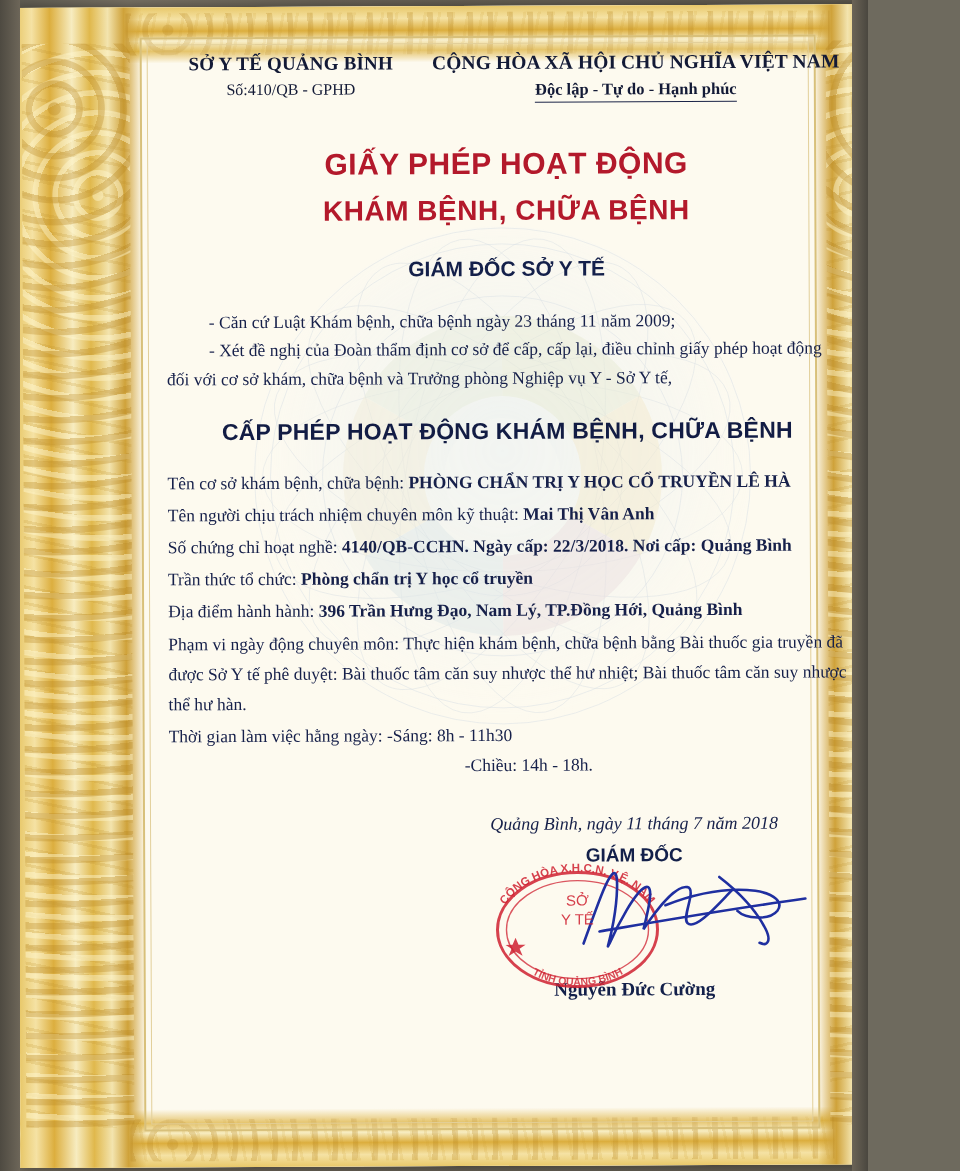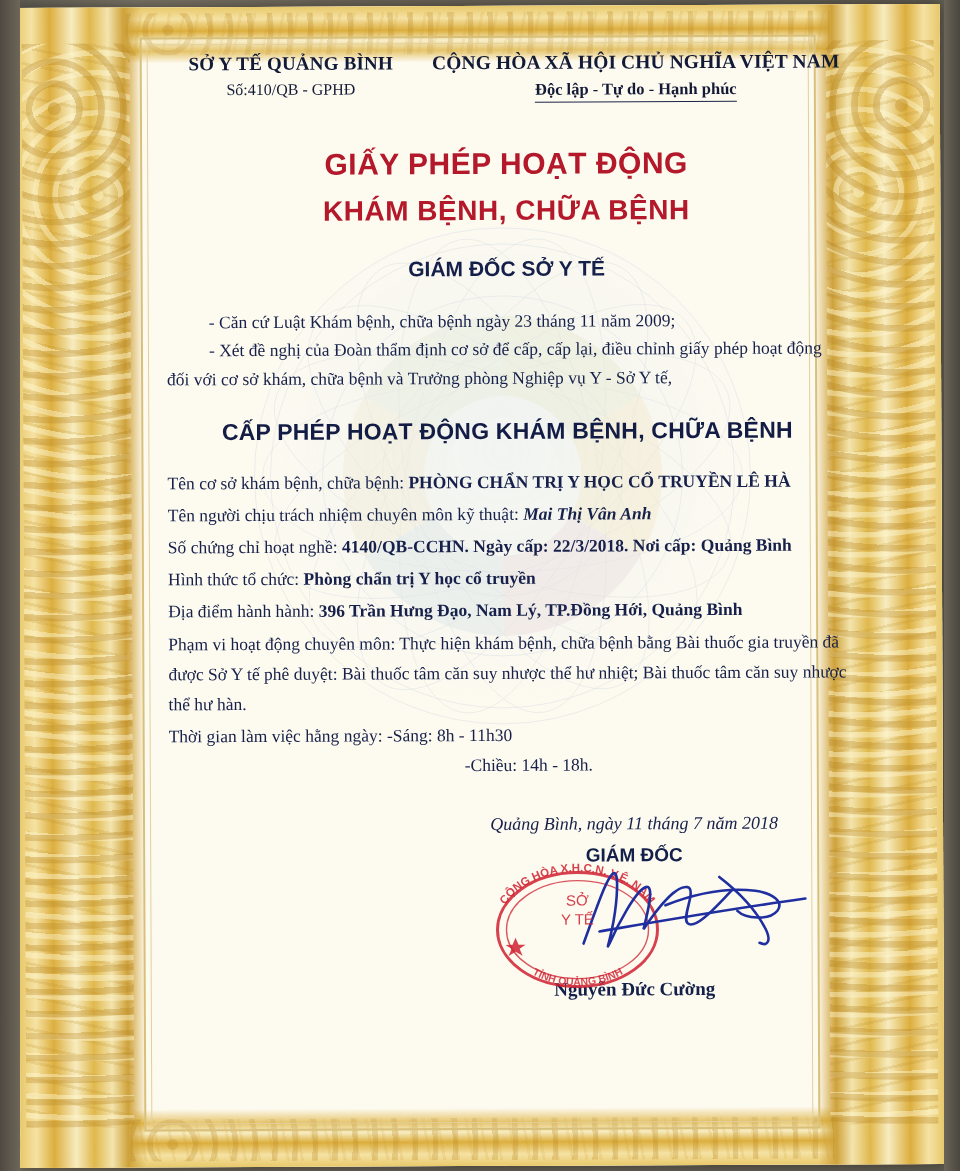--- a/index.html
+++ b/index.html
@@ -2,21 +2,21 @@
 <html lang="vi"><head>
 <meta charset="utf-8">
 <style>
   html, body {
     margin: 0;
     padding: 0;
     background: #6e6a5e;
   }
   .page {
     position: relative;
-    width: 960px;
+    width: 868px;
     height: 1171px;
     overflow: hidden;
     background: #8a7f6c;
     font-family: "Liberation Serif", serif;
   }
 
   
   .photo-bg {
     position: absolute;
     inset: 0;
@@ -174,21 +174,21 @@
   }
 
   .fields {
     margin-top: 22px;
     font-size: 17.5px;
     line-height: 1.72;
     color: #16204a;
   }
   .fields .row { margin-bottom: 2px; }
   .val-b { font-weight: 700; }
-  .val-i { font-style: italic; font-weight: 700; }
+  .val-i { font-weight: 700; }
   .hours-second { display: block; text-align: center; margin-left: 40px; }
 
   .sign-block {
     margin-top: 34px;
     text-align: center;
     position: relative;
   }
   .place-date {
     font-style: italic;
     font-size: 18px;
@@ -336,29 +336,29 @@
         </div>
         <div class="row">
           <span>Tên người chịu trách nhiệm chuyên môn kỹ thuật:</span>
           <span class="val-i">Mai Thị Vân Anh</span>
         </div>
         <div class="row">
           <span>Số chứng chỉ hoạt nghề:</span>
           <span class="val-b">4140/QB-CCHN. Ngày cấp: 22/3/2018. Nơi cấp: Quảng Bình</span>
         </div>
         <div class="row">
-          <span>Hình thức tổ chức:</span>
+          <span>Trần thức tổ chức:</span>
           <span class="val-b">Phòng chẩn trị Y học cổ truyền</span>
         </div>
         <div class="row">
           <span>Địa điểm hành hành:</span>
           <span class="val-b">396 Trần Hưng Đạo, Nam Lý, TP.Đồng Hới, Quảng Bình</span>
         </div>
         <div class="row">
-          <span>Phạm vi hoạt động chuyên môn:</span>
+          <span>Phạm vi ngày động chuyên môn:</span>
           <span>Thực hiện khám bệnh, chữa bệnh bằng Bài thuốc gia truyền đã được Sở Y tế phê duyệt: Bài thuốc tâm căn suy nhược thể hư nhiệt; Bài thuốc tâm căn suy nhược thể hư hàn.</span>
         </div>
         <div class="row">
           <span>Thời gian làm việc hằng ngày:</span>
           <span>-Sáng: 8h - 11h30</span>
           <span class="hours-second">-Chiều: 14h - 18h.</span>
         </div>
       </div>
 
       <div class="sign-block">

